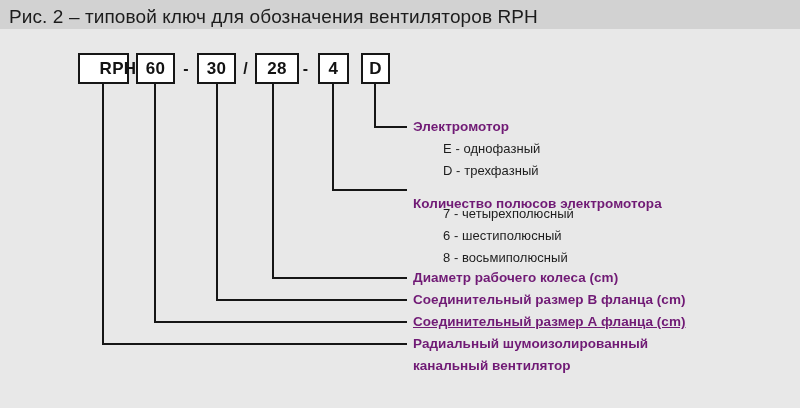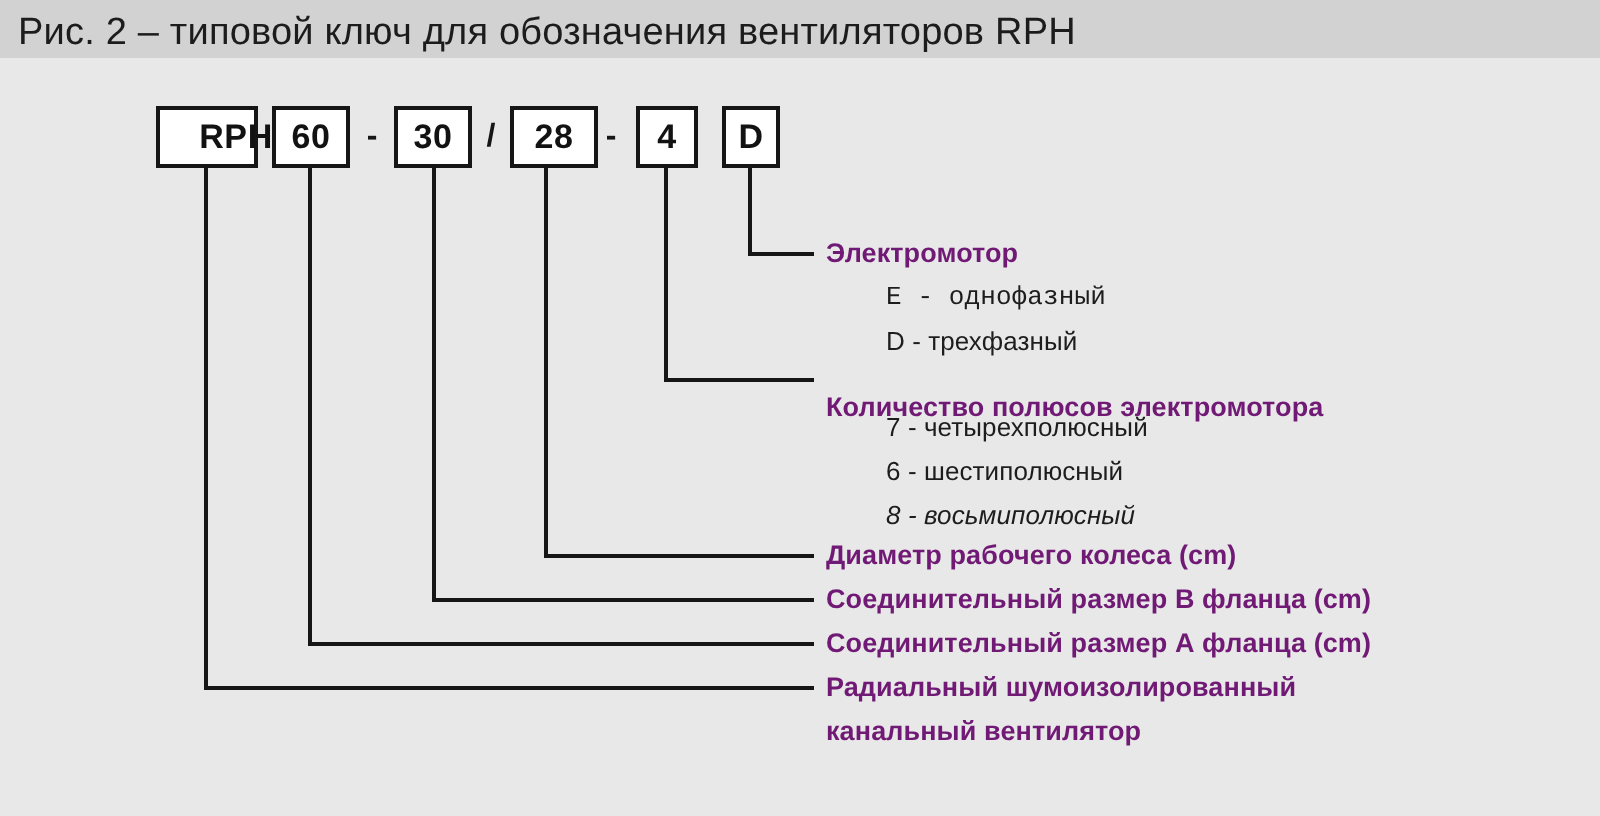--- a/index.html
+++ b/index.html
@@ -131,30 +131,30 @@
   <div class="vline" style="left:272px; top:84px;  height:195px;"></div>
   <div class="hline" style="left:272px; top:277px; width:135px;"></div>
 
   <div class="vline" style="left:332px; top:84px;  height:107px;"></div>
   <div class="hline" style="left:332px; top:189px; width:75px;"></div>
 
   <div class="vline" style="left:374px; top:84px;  height:44px;"></div>
   <div class="hline" style="left:374px; top:126px; width:33px;"></div>
 
   <div class="head-line" style="top:119px;">Электромотор</div>
-  <div class="sub-line" style="top:141px;font-family:Liberation Mono, monospace;">E - однофазный</div>
+  <div class="sub-line" style="top:141px;">E - однофазный</div>
   <div class="sub-line" style="top:163px;">D - трехфазный</div>
 
   <div class="head-line" style="top:196px;">Количество полюсов электромотора</div>
   <div class="sub-line" style="top:206px;">7 - четырехполюсный</div>
   <div class="sub-line" style="top:228px;">6 - шестиполюсный</div>
-  <div class="sub-line" style="top:250px;font-style:italic;">8 - восьмиполюсный</div>
+  <div class="sub-line" style="top:250px;">8 - восьмиполюсный</div>
 
   <div class="head-line" style="top:270px;">Диаметр рабочего колеса (cm)</div>
 
   <div class="head-line" style="top:292px;">Соединительный размер В фланца (cm)</div>
 
-  <div class="head-line" style="top:314px;">Соединительный размер А фланца (cm)</div>
+  <div class="head-line" style="top:314px;text-decoration:underline;">Соединительный размер А фланца (cm)</div>
 
   <div class="head-line" style="top:336px;">Радиальный шумоизолированный</div>
   <div class="head-line" style="top:358px;">канальный вентилятор</div>
 
 </div>
 
 </body></html>

